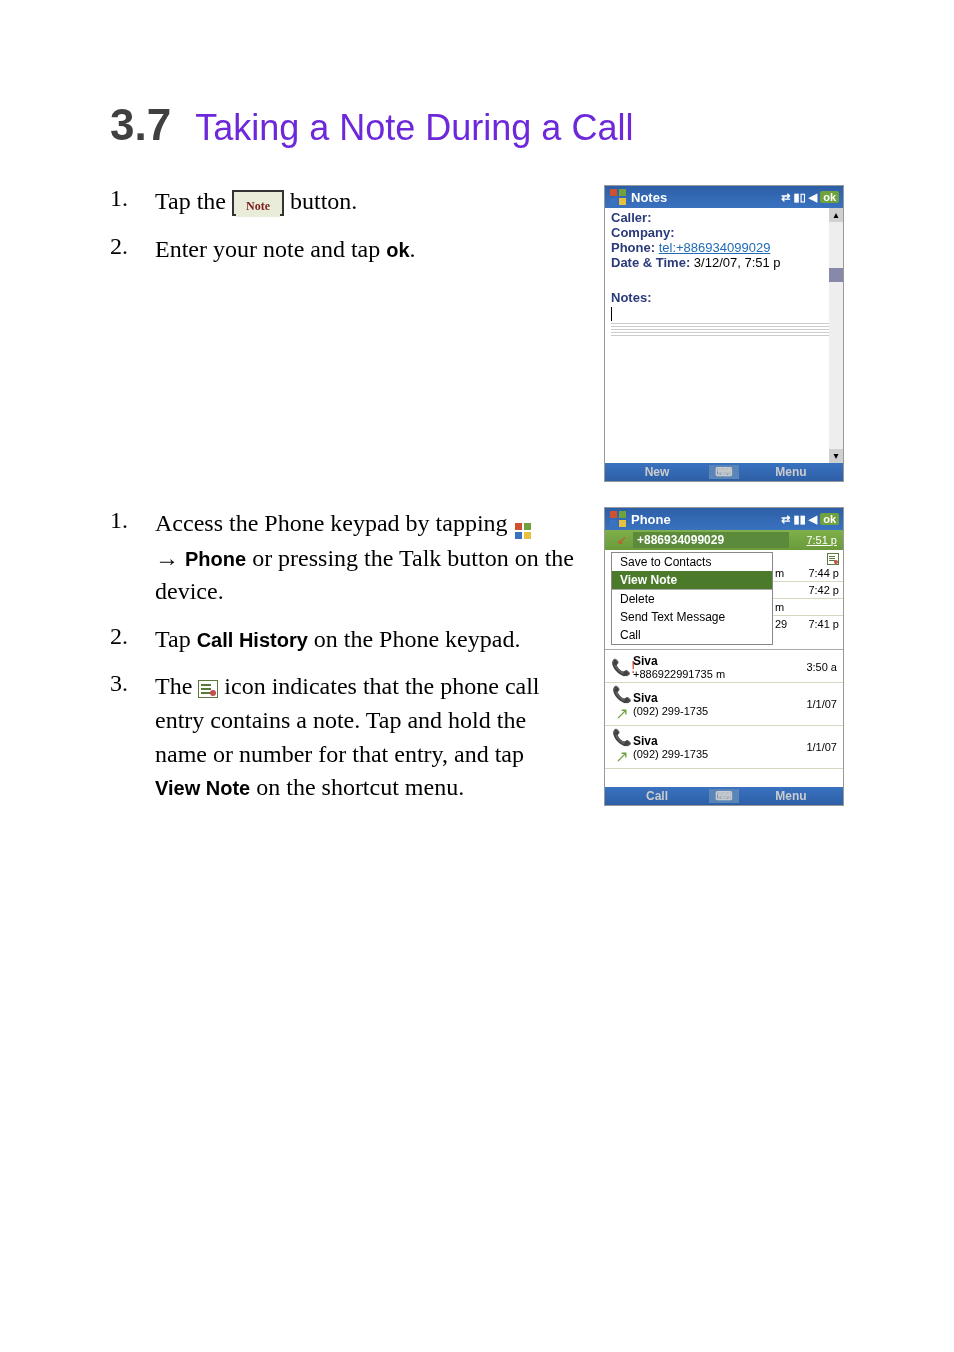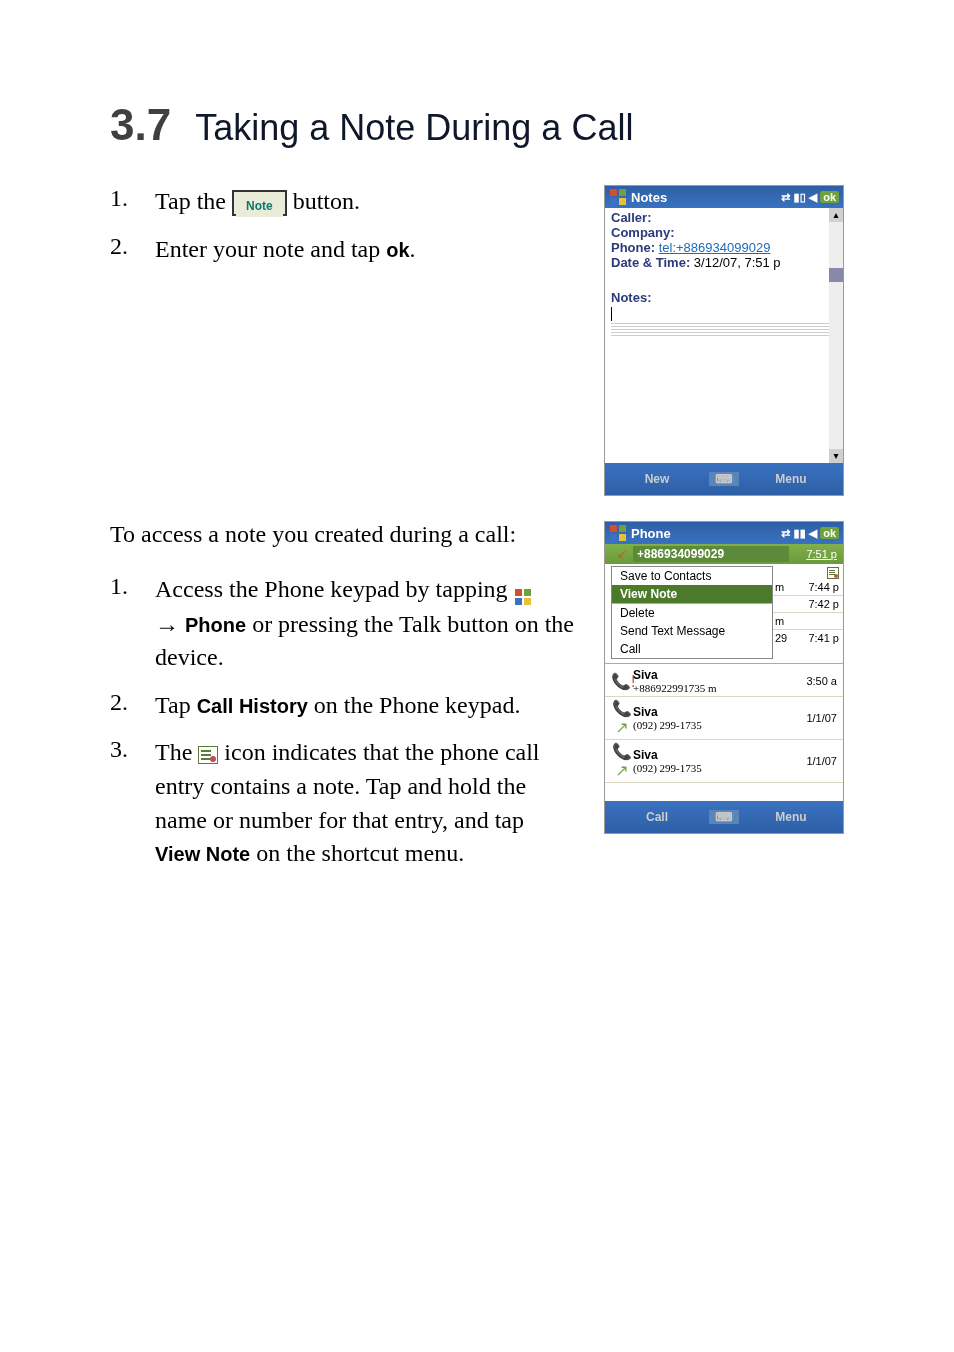--- a/index.html
+++ b/index.html
@@ -1,30 +1,30 @@
 <!DOCTYPE html>
 <html><head>
   <meta charset="utf-8">
   <style>
     * { box-sizing: border-box; margin: 0; padding: 0; }
     html, body { width: 954px; background: #fff; font-family: "Times New Roman", serif; color: #000; }
     .page { width: 954px; height: 1352px; position: relative; padding: 100px 100px 40px 110px; }
     .heading { margin-bottom: 35px; }
     .heading-num { color: #404040; font-size: 44px; font-weight: bold; font-family: Arial, sans-serif; }
-    .heading-text { color: #0f172a; font-size: 36px; font-family: Arial, sans-serif; margin-left: 20px; }
+    .heading-text { color: #6d28d9; font-size: 36px; font-family: Arial, sans-serif; margin-left: 20px; }
     .intro { font-size: 24px; margin-bottom: 25px; }
     .two-col { display: flex; gap: 30px; align-items: flex-start; }
     .left-col { flex: 1; }
     .right-col { width: 250px; }
     ol.steps { list-style: none; padding-left: 0; }
     ol.steps li { font-size: 24px; margin-bottom: 14px; display: flex; }
     .step-num { width: 45px; flex-shrink: 0; }
     .step-body { flex: 1; line-height: 1.4; }
     .note-btn { display: inline-block; border: 2px solid #333; background: #e8ecd8; padding: 0 2px; vertical-align: middle; height: 26px; line-height: 20px;}
-    .note-btn-inner { display:inline-block; background:#e8ecd8; color:#0f766e; font-family: Liberation Sans, sans-serif; font-size:12px; font-weight:bold; padding:1px 10px;}
+    .note-btn-inner { display:inline-block; background:#e8ecd8; color:#7f1d1d; font-family: Liberation Serif, serif; font-size:12px; font-weight:bold; padding:1px 10px;}
     .bold-sans { font-family: Arial, sans-serif; font-weight: bold; font-size: 20px; }
     .arrow { font-family: Arial, sans-serif; }
     .start-icon { display:inline-block; width:18px; height:18px; vertical-align:middle; position:relative;}
     .start-icon svg { width:18px; height:18px; }
     .note-indicator-icon { display:inline-block; width:20px; height:18px; vertical-align:middle; border:1px solid #5a7a3a; background:#fff; position:relative;}
     .note-indicator-icon::after{content:''; position:absolute; right:1px; bottom:1px; width:6px;height:6px; background:#c0504d; border-radius:50%;}
     .note-indicator-icon::before{content:''; position:absolute; left:2px; top:3px; right:6px; height:2px; background:#5a7a3a; box-shadow: 0 4px 0 #5a7a3a, 0 8px 0 #5a7a3a;}
     
     .device { width: 240px; border: 1px solid #999; font-family: Tahoma, Arial, sans-serif; font-size: 13px; margin-bottom: 25px; }
     .titlebar { background: linear-gradient(#2d5fa6,#3a72c0); color:#fff; display:flex; align-items:center; height:22px; padding: 0 4px; gap:4px; font-weight:bold; }
@@ -34,33 +34,33 @@
     .ok-btn { background:#6fa23c; color:#fff; border-radius:2px; padding:0 3px; font-size:10px; font-weight:bold;}
     .notes-body { background:#fff; padding: 2px 6px 2px 6px; position:relative; height: 255px;}
     .notes-body .lbl{ color:#2a3a7a; font-weight:bold;}
     .notes-body .phone-link{ color:#1f6bb8; text-decoration:underline;}
     .notes-body .scroll-up{ position:absolute; right:0; top:0; width:14px; height:14px; background:#d0d0d0; text-align:center; font-size:10px; line-height:14px;}
     .notes-body .scroll-dn{ position:absolute; right:0; bottom:0; width:14px; height:14px; background:#d0d0d0; text-align:center; font-size:10px; line-height:14px;}
     .notes-body .scroll-thumb{ position:absolute; right:0; top:60px; width:14px; height:14px; background:#88a;}
     .notes-body .scroll-track{ position:absolute; right:0; top:14px; bottom:14px; width:14px; background:#eee;}
     .notes-body .cursor{ display:inline-block; width:1px; height:14px; background:#000; vertical-align:middle;}
     .notes-body hr{border:none; border-top:1px solid #ccc; margin:2px 0;}
-    .menubar{ background: linear-gradient(#3a72c0,#2d5fa6); color:#ccc; display:flex; align-items:center; height:32px; font-weight:bold; font-size:12px;}
+    .menubar{ background: linear-gradient(#3a72c0,#2d5fa6); color:#ccc; display:flex; align-items:center; height:18px; font-weight:bold; font-size:12px;}
     .menubar .mb-left{ flex:1; text-align:center;}
     .menubar .mb-kbd{ width:30px; text-align:center; background:#5a85b8;}
     .menubar .mb-right{ flex:1; text-align:center;}
     
     .phone-body{ background:#fff; position:relative;}
     .ch-top{ background:linear-gradient(#7fb04a,#6a9a3a); color:#fff; }
     .ch-row{ display:flex; align-items:center; padding:2px 6px; border-bottom:1px solid #d8d8c0; font-size:12px;}
     .ch-icon-col{ width:22px; text-align:center;}
     .ch-main{ flex:1;}
     .ch-time{ width:48px; text-align:right; font-size:11px;}
     .ch-name{ font-weight:bold; font-size:12px;}
-    .ch-sub{ font-size:11px;font-family:Liberation Serif, serif;}
+    .ch-sub{ font-size:11px;}
     .ch-menu-popup{ background:#fff;}
     .ch-menu-popup .mi{ padding:2px 8px; font-size:12px;}
     .ch-menu-popup .mi.hl{ background:#4a7a2a; color:#fff; font-weight:bold;}
     .ch-icon-missed{ color:#d05030;}
     .ch-icon-out{ color:#6fa23c;}
     .ch-icon-red{ color:#d05030;}
     .note-mini-icon{ display:inline-block; width:12px;height:12px; border:1px solid #5a7a3a; position:relative; vertical-align:middle;}
     .note-mini-icon::before{content:''; position:absolute; left:1px;top:2px;right:3px;height:1px;background:#5a7a3a; box-shadow:0 2px 0 #5a7a3a,0 4px 0 #5a7a3a;}
     .note-mini-icon::after{content:''; position:absolute; right:0;bottom:0;width:4px;height:4px;background:#c0504d;border-radius:50%;}
     .hr-thin{ border:none; border-top:1px solid #aaa;}
@@ -141,21 +141,20 @@
           <span class="mb-left">New</span>
           <span class="mb-kbd">⌨</span>
           <span class="mb-right">Menu</span>
         </div>
       </div>
     </div>
   </div>
 
   <div class="two-col">
     <div class="left-col">
-      <p class="intro">To access a note you created during a call:</p>
       <ol class="steps">
         <li>
           <span class="step-num">1.</span>
           <span class="step-body">
             <span>Access the Phone keypad by tapping </span>
             <span class="start-icon"><svg viewBox="0 0 18 18">
                   <rect x="1" y="1" width="7" height="7" fill="#d05030"></rect>
                   <rect x="10" y="1" width="7" height="7" fill="#6fa23c"></rect>
                   <rect x="1" y="10" width="7" height="7" fill="#3a72c0"></rect>
                   <rect x="10" y="10" width="7" height="7" fill="#e8c040"></rect>

